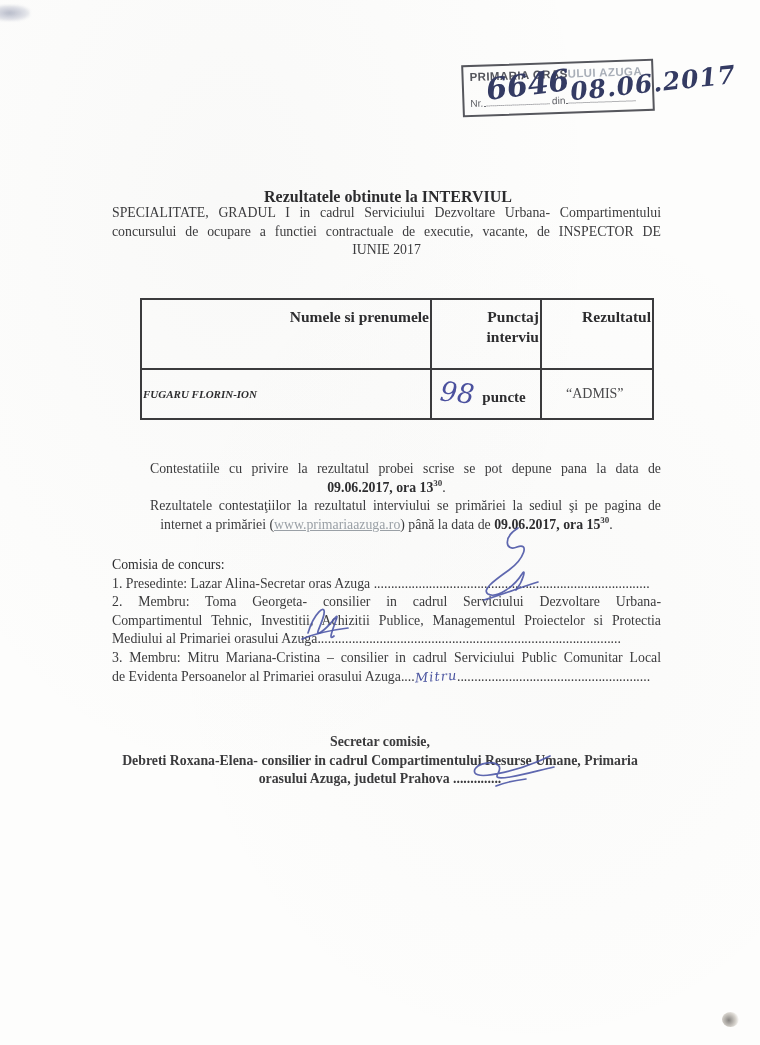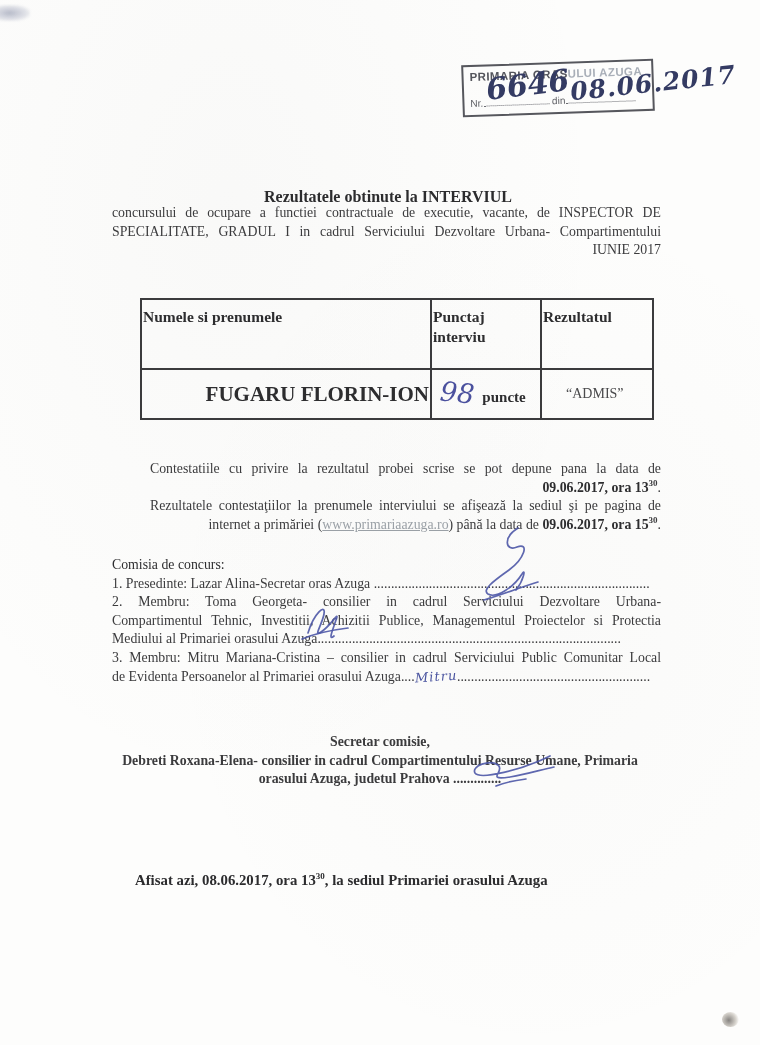--- a/index.html
+++ b/index.html
@@ -33,31 +33,31 @@
   .nr-value { position:absolute; left:16px; top:-26px; font-size:30px; transform:rotate(-5deg); }
   .date-value { position:absolute; left:100px; top:-20px; font-size:25px; white-space:nowrap;
     transform:rotate(-4deg); letter-spacing:1px; }
 
   .doc-title { position:absolute; left:0; top:180px; width:760px; margin:8px; text-align:center;
     font-size:16px; font-weight:bold; color:#2c2c2e; }
 
   .intro { position:absolute; left:112px; top:204px; width:549px;
     font-size:13.8px; line-height:18.6px; color:#3b3b3d; }
   .jline { text-align:justify; text-align-last:justify; }
-  .lline { text-align:right; }
+  .lline { text-align:center; }
 
   
   .results-table { position:absolute; left:140px; top:298px; width:512px;
     border-collapse:collapse; table-layout:fixed; }
   .results-table th, .results-table td { border:2px solid #3b3b3d; }
   .results-table th { height:60px; vertical-align:top; padding-top:7px;
-    font-size:15.5px; color:#2d2d2f; text-align:left; line-height:20px; }
+    font-size:15.5px; color:#2d2d2f; text-align:right; line-height:20px; }
   .results-table td { height:46px; vertical-align:middle; }
   .col-name { width:290px; } .col-score { width:110px; } .col-result { width:112px; }
-  .cell-name { text-align:right; font-weight:bold; font-size:21px; color:#2d2d2f; }
+  .cell-name { text-align:left; font-weight:bold; font-size:11px; color:#2d2d2f;font-style:italic; }
   .cell-score { padding-left:8px; }
   .score-hand { font-family:"DejaVu Serif", serif; font-style:italic; color:#4b519e;
     font-size:27px; transform:rotate(6deg); display:inline-block; line-height:20px; }
   .score-unit { font-weight:bold; font-size:15px; color:#2d2d2f; padding-left:8px; }
   .cell-result { padding-left:24px; font-size:14px; color:#4a4a4c; vertical-align:middle; }
 
   .contest { position:absolute; left:112px; top:460px; width:549px;
     font-size:13.8px; line-height:18.6px; color:#3b3b3d; }
   .indent { text-indent:38px; }
   .bold { font-weight:bold; color:#2d2d2f; }
@@ -94,22 +94,22 @@
       <span>Nr.</span><span class="stamp-underline u-nr"></span>
       <span>din</span><span class="stamp-underline u-din"></span>
       <span class="hand nr-value">6646</span>
       <span class="hand date-value">08.06.2017</span>
     </div>
   </div>
 
   <h1 class="doc-title">Rezultatele obtinute la INTERVIUL</h1>
 
   <div class="intro">
+    <div class="jline">SPECIALITATE, GRADUL I in cadrul Serviciului Dezvoltare Urbana- Compartimentului</div>
     <div class="jline">concursului de ocupare a functiei contractuale de executie, vacante, de INSPECTOR DE</div>
-    <div class="jline">SPECIALITATE, GRADUL I in cadrul Serviciului Dezvoltare Urbana- Compartimentului</div>
     <div class="lline">IUNIE 2017</div>
   </div>
 
   <table class="results-table">
     <colgroup>
         <col class="col-name">
         <col class="col-score">
         <col class="col-result">
       </colgroup>
     <thead>
@@ -124,41 +124,40 @@
         <td class="cell-name">FUGARU FLORIN-ION</td>
         <td class="cell-score"><span class="score-hand">98</span><span class="score-unit">puncte</span></td>
         <td class="cell-result">“ADMIS”</td>
       </tr>
     </tbody>
   </table>
 
   <div class="contest">
     <div class="jline indent">Contestatiile cu privire la rezultatul probei scrise se pot depune pana la data de</div>
     <div class="lline"><span class="bold">09.06.2017, ora 13</span><sup class="small">30</sup><span>.</span></div>
-    <div class="jline indent">Rezultatele contestaţiilor la prenumele interviului se afişează la sediul şi pe pagina de</div>
+    <div class="jline indent">Rezultatele contestaţiilor la rezultatul interviului se primăriei la sediul şi pe pagina de</div>
     <div class="lline"><span>internet a primăriei (</span><span class="url">www.primariaazuga.ro</span><span>) până la data de </span><span class="bold">09.06.2017, ora 15</span><sup class="small">30</sup><span>.</span></div>
   </div>
 
   <div class="committee">
     <div class="heading">Comisia de concurs:</div>
     <div class="dotline"><span>1. Presedinte: Lazar Alina-Secretar oras Azuga </span><span>................................................................................</span></div>
     <div class="jline">2. Membru: Toma Georgeta- consilier in cadrul Serviciului Dezvoltare Urbana-</div>
     <div class="jline">Compartimentul Tehnic, Investitii, Achizitii Publice, Managementul Proiectelor si Protectia</div>
     <div class="dotline"><span>Mediului al Primariei orasului Azuga</span><span>........................................................................................</span></div>
     <div class="jline">3. Membru: Mitru Mariana-Cristina – consilier in cadrul Serviciului Public Comunitar Local</div>
     <div class="dotline"><span>de Evidenta Persoanelor al Primariei orasului Azuga</span><span>....</span><span class="mitru-sig">Mitru</span><span>........................................................</span></div>
   </div>
 
   <div class="secretary">
     <div>Secretar comisie,</div>
     <div>Debreti Roxana-Elena- consilier in cadrul Compartimentului Resurse Umane, Primaria</div>
     <div><span>orasului Azuga, judetul Prahova </span><span>..............</span></div>
   </div>
 
-  <div class="afisat"><span>Afisat azi, 08.06.2017, ora 13</span><sup class="small">30</sup><span>, la sediul Primariei orasului Azuga</span></div>
 
   <svg class="sig" style="left:472px; top:524px;" width="78" height="84" viewBox="0 0 78 84">
     <path d="M46 4 C30 14 34 28 45 23 C58 18 52 35 37 46 C20 58 10 66 16 70 C24 75 42 63 50 50 C54 43 52 56 44 66"></path>
     <path d="M12 76 C32 70 52 62 66 58"></path>
   </svg>
 
   <svg class="sig" style="left:298px; top:601px;" width="56" height="48" viewBox="0 0 56 48">
     <path d="M10 32 C16 12 28 2 26 13 C24 24 15 36 23 31 C33 25 42 8 38 19 C34 31 30 40 36 35"></path>
     <path d="M4 38 C18 32 34 29 50 27"></path>
   </svg>

